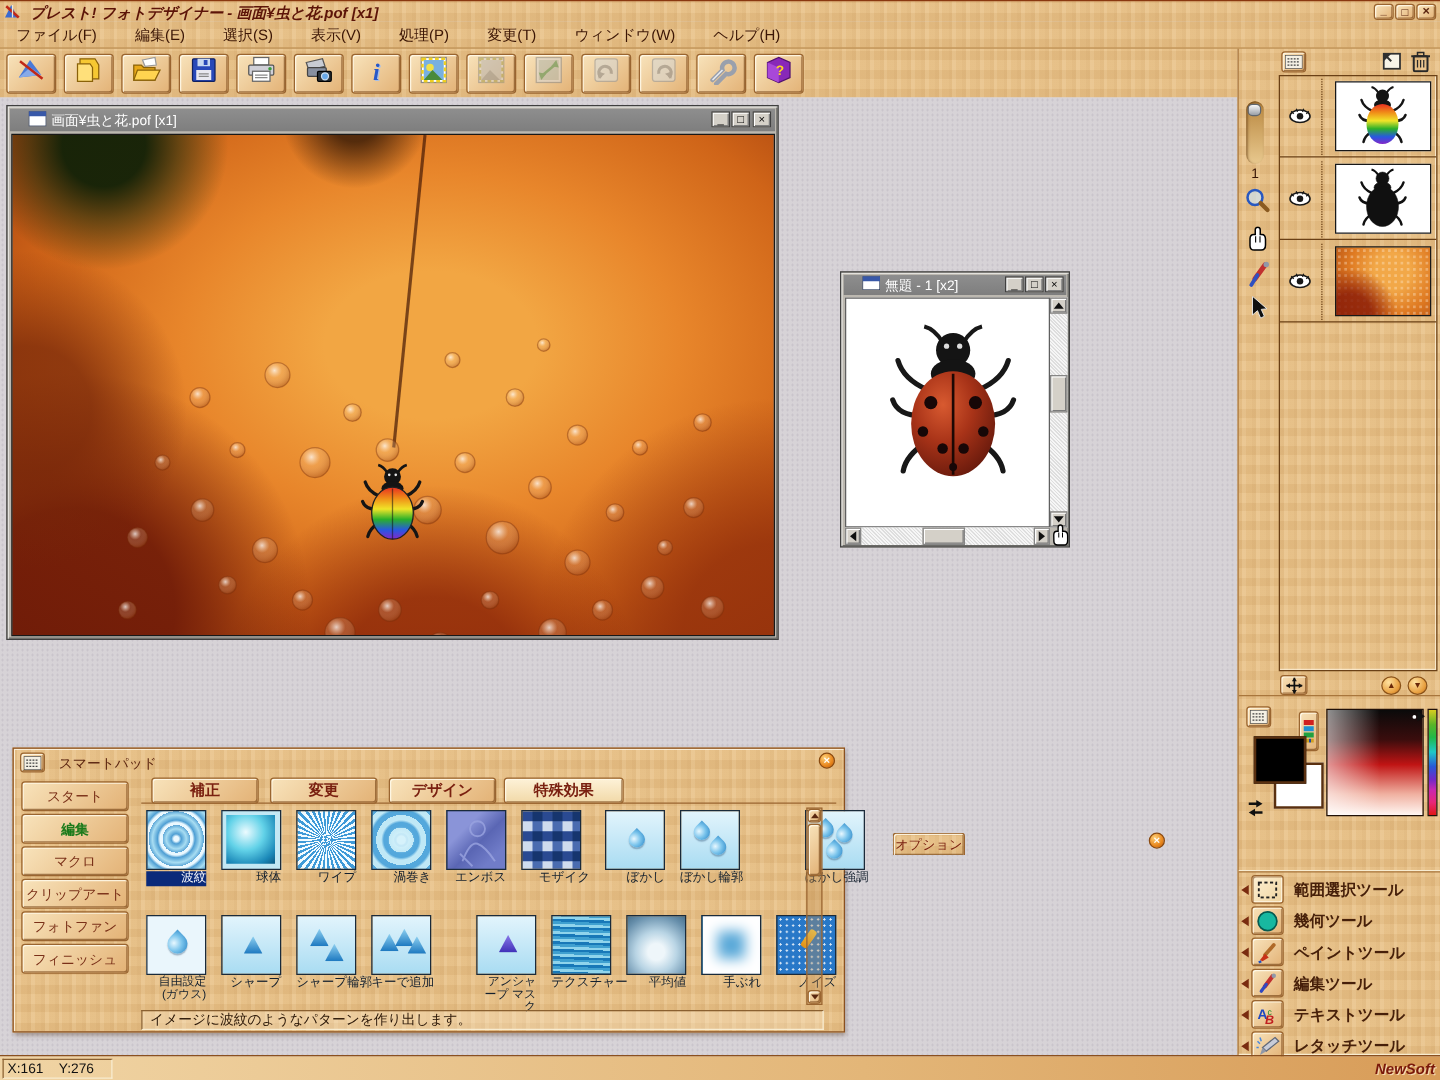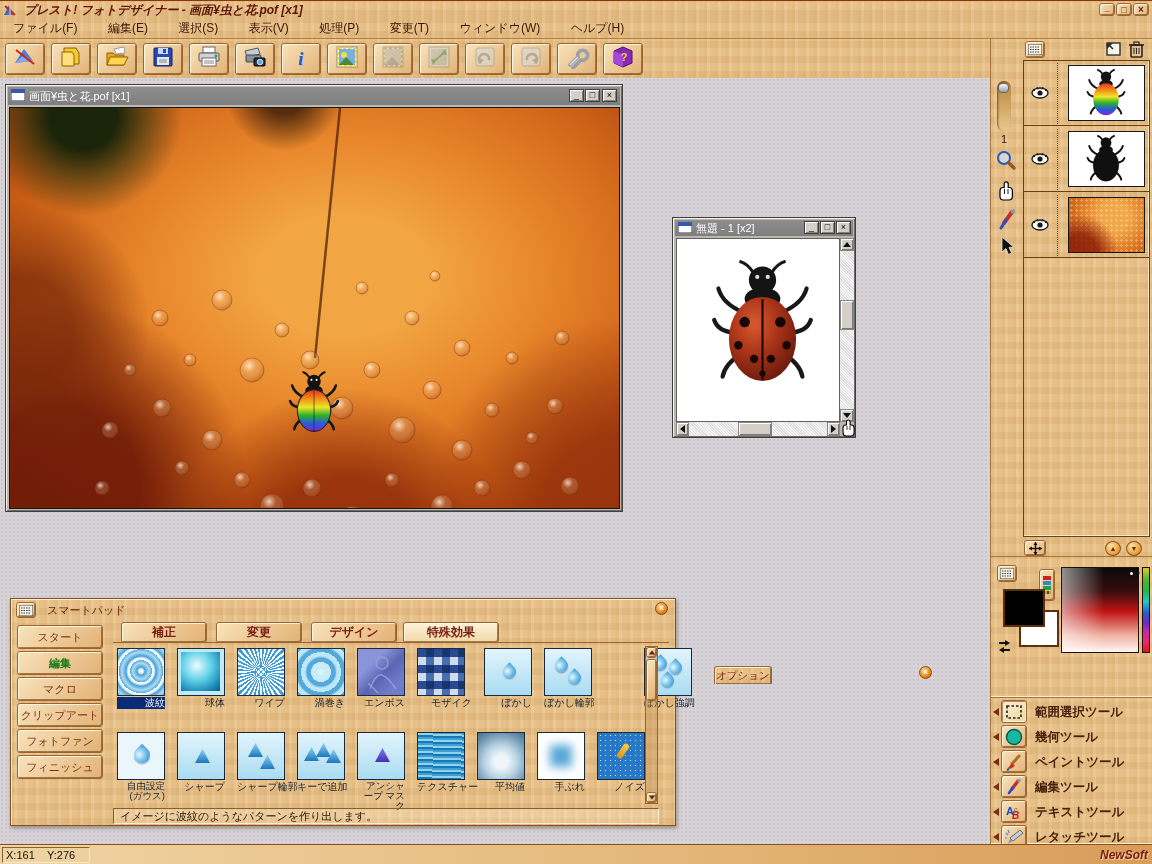--- a/index.html
+++ b/index.html
@@ -13,21 +13,21 @@
       repeating-linear-gradient(90deg, rgba(140,80,20,.07) 0 3px, rgba(255,255,255,.06) 3px 6px, rgba(150,90,30,.04) 6px 11px),
       repeating-linear-gradient(0deg, rgba(120,70,20,.05) 0 7px, rgba(255,248,230,.05) 7px 15px);
   }
   .raised { box-shadow: inset 1px 1px 0 rgba(255,250,235,.85), inset -1px -1px 0 rgba(120,70,25,.65); border:1px solid #9a6530; border-radius:3px; }
   .tanbtn { background:linear-gradient(135deg,#f8e3bb,#e3b276); }
   .workspace { background-color:#d7d3d7;
     background-image: radial-gradient(rgba(90,80,110,.10) 1px, transparent 1px);
     background-size:4px 4px; }
   
   .gwin { background:#bcb8b0; border:1px solid #404040; box-shadow: inset 1px 1px 0 #f0efec, inset -1px -1px 0 #6a6a66; }
-  .gtitle { background:linear-gradient(#8e8e8e,#7e7e7e); color:#fff; font-size:11px; display:flex; align-items:center; }
+  .gtitle { background:linear-gradient(#8e8e8e,#7e7e7e); color:#fff; font-size:11px; display:flex; align-items:center;padding-left:12px; }
   .gbtn { width:15px; height:13px; background:#d4d0c8; border:1px solid #404040; box-shadow: inset 1px 1px 0 #fff, inset -1px -1px 0 #808080; font-size:9px; line-height:11px; text-align:center; color:#000; }
   .scroll { background-color:#e6e6e6; background-image:repeating-linear-gradient(45deg,#f6f6f6 0 1px,#dedede 1px 2px); }
   .sbtn { background:#d4d0c8; border:1px solid #868686; box-shadow: inset 1px 1px 0 #fff, inset -1px -1px 0 #7a7a7a; display:flex; align-items:center; justify-content:center; }
   .sthumb { background:#d4d0c8; border:1px solid #868686; box-shadow: inset 1px 1px 0 #fff, inset -1px -1px 0 #7a7a7a; }
   .tri-u { width:0;height:0;border-left:4px solid transparent;border-right:4px solid transparent;border-bottom:5px solid #101010; }
   .tri-d { width:0;height:0;border-left:4px solid transparent;border-right:4px solid transparent;border-top:5px solid #101010; }
   .tri-l { width:0;height:0;border-top:4px solid transparent;border-bottom:4px solid transparent;border-right:5px solid #101010; }
   .tri-r { width:0;height:0;border-top:4px solid transparent;border-bottom:4px solid transparent;border-left:5px solid #101010; }
   .menu-item { display:inline-block; padding:0 13px; font-size:12px; color:#3c1605; line-height:22px; }
   .tb { width:40px; height:32px; display:flex; align-items:center; justify-content:center; }
@@ -733,21 +733,21 @@
             <div class="fxlabel">シャープ輪郭</div>
           </div>
         <div style="width:48px;">
             <div class="fx fx-soft">
               <span class="tri" style="left:6px;top:14px;"></span>
               <span class="tri" style="left:18px;top:10px;"></span>
               <span class="tri" style="left:28px;top:16px;"></span>
             </div>
             <div class="fxlabel">キーで追加</div>
           </div>
-        <div style="width:48px;">
+        <div style="width:48px;margin-left:24px;">
             <div class="fx fx-soft">
               <span class="tri" style="left:17px;top:15px;background:linear-gradient(#8878e8,#4030b8);"></span>
             </div>
             <div class="fxlabel two">アンシャープ マスク</div>
           </div>
         <div style="width:48px;">
             <div class="fx" style="background:repeating-linear-gradient(2deg,#1878b8 0 2px,#8fd4ec 2px 4px,#3fa0d0 4px 6px);"></div>
             <div class="fxlabel">テクスチャー</div>
           </div>
         <div style="width:48px;">

